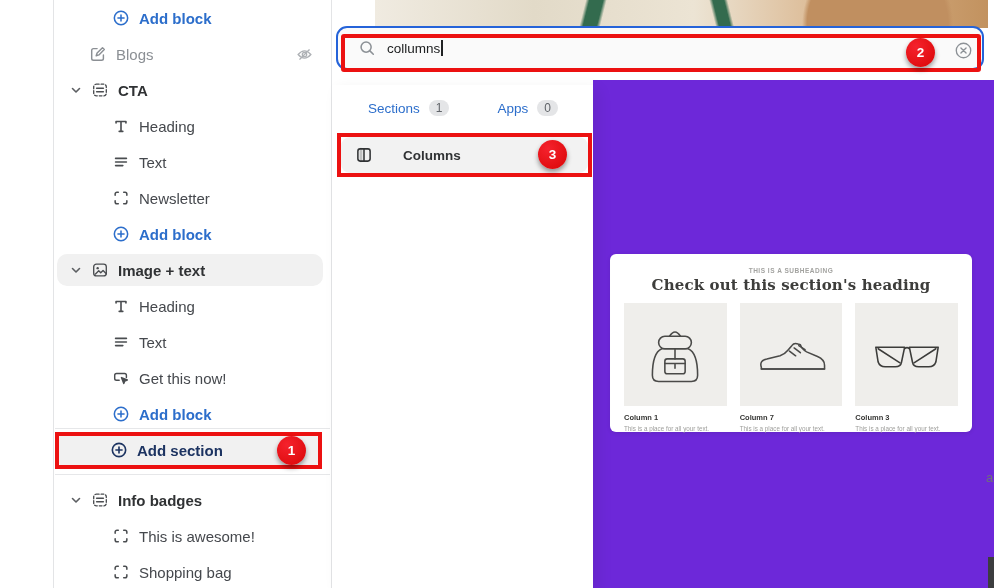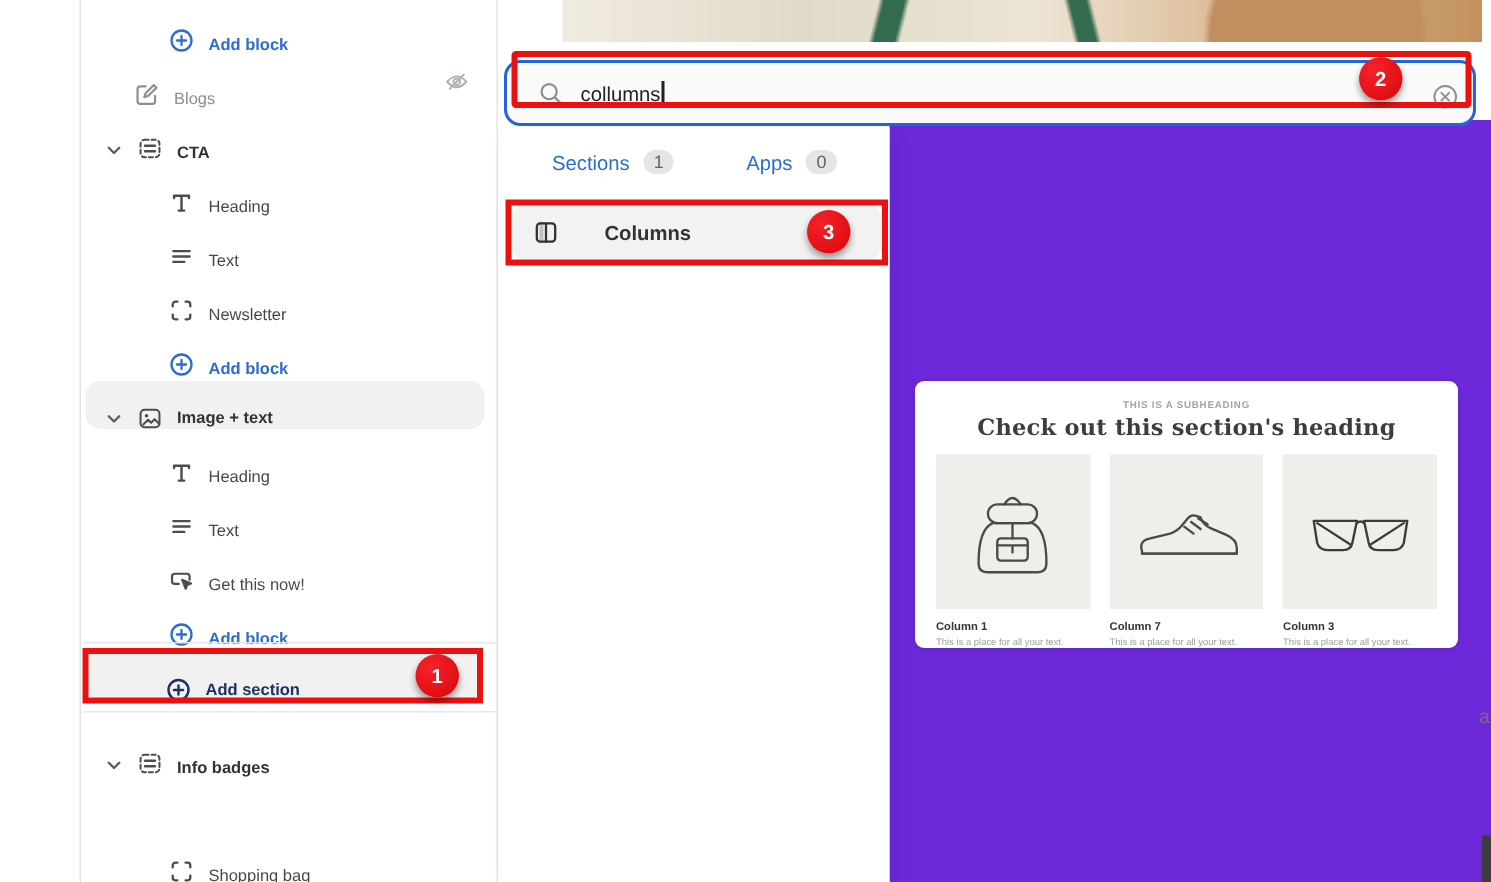--- a/index.html
+++ b/index.html
@@ -2,22 +2,22 @@
 <html style="--accent: #2c6ecb; --navy: #1c3361; --focus: #2563d9; --annotation: #ec1111;"><head>
 <meta charset="utf-8">
 <style>
   html,body{margin:0;padding:0;background:#fff;}
   #screen{position:relative;width:994px;height:588px;overflow:hidden;background:#fff;
     font-family:"Liberation Sans","DejaVu Sans",sans-serif;-webkit-font-smoothing:antialiased;}
 
   
   #sidebar{position:absolute;left:53px;top:0;width:279px;height:588px;background:#fff;
     border-left:1px solid #e3e4e6;border-right:1px solid #e3e4e6;box-sizing:border-box;}
-  .srow{position:absolute;left:0;width:100%;height:36px;display:flex;align-items:flex-end;
-    font-size:11px;color:#45484d;box-sizing:border-box;cursor:pointer;}
+  .srow{position:absolute;left:0;width:100%;height:36px;display:flex;align-items:center;
+    font-size:15px;color:#45484d;box-sizing:border-box;cursor:pointer;}
   .srow .lbl{white-space:nowrap;}
   .pl-sec{padding-left:14px;}
   .pl-blogs{padding-left:35px;}
   .pl-child{padding-left:58px;}
   .sec-title{font-weight:700;color:#303234;}
   .child-lbl{font-weight:500;color:#45484d;}
   .addlink{color:var(--accent,#2c6ecb);font-weight:600;}
   .dimmed{color:#8b8f94;}
   .hl-row{position:absolute;left:3px;right:8px;top:2px;bottom:2px;background:#f1f1f1;border-radius:10px;}
   .row-content{position:relative;display:flex;align-items:center;width:100%;}
@@ -46,21 +46,21 @@
   .pv-cols{display:flex;gap:13px;margin:9px 14px 0;}
   .pv-col{flex:1;min-width:0;}
   .pv-img{height:103px;background:#efeeeb;display:flex;align-items:center;justify-content:center;}
   .pv-img svg{width:78px;height:78px;}
   .pv-title{margin-top:7px;font-size:7.5px;font-weight:700;color:#343432;}
   .pv-desc{margin-top:3px;font-size:6.3px;color:#9d9d9a;}
   #edgeText{position:absolute;left:986px;top:470px;font-size:13px;color:#6f7276;}
   #edgeBar{position:absolute;left:988px;top:557px;width:6px;height:31px;background:#3c3d3f;}
 
   
-  #searchRing{position:absolute;left:336px;top:40px;width:648px;height:44px;box-sizing:border-box;
+  #searchRing{position:absolute;left:336px;top:26px;width:648px;height:44px;box-sizing:border-box;
     border:2px solid var(--focus,#2563d9);border-radius:11px;background:#fafafa;}
   #searchInner{position:absolute;left:6px;top:4px;right:6px;bottom:4px;display:flex;align-items:center;}
   .search-icn{width:18px;height:18px;margin-left:14px;flex:none;}
   .search-text{margin-left:11px;font-size:13.5px;color:#202223;}
   .caret{display:inline-block;width:1.5px;height:16px;background:#202223;vertical-align:-3px;margin-left:1px;}
   .clear-btn{position:absolute;left:616px;top:13px;width:19px;height:19px;cursor:pointer;}
 
   
   #panel{position:absolute;left:332px;top:85px;width:261px;height:503px;background:#fff;
     box-shadow:6px 4px 14px rgba(0,0,0,.07);}
@@ -269,20 +269,26 @@
       <svg class="chev" viewBox="0 0 16 16" fill="none" stroke="#5c5f62" stroke-width="1.6" stroke-linecap="round" stroke-linejoin="round">
           <path d="M4.5 6.5 L8 10 L11.5 6.5"></path>
         </svg>
       <svg class="icn" viewBox="0 0 20 20" fill="none" stroke="#4a4d50" stroke-width="1.5" stroke-linecap="round">
           <rect x="3" y="3.5" width="14" height="13" rx="3" stroke-dasharray="3 2.2"></rect>
           <path d="M6.3 8 h7.4 M6.3 12 h7.4" stroke-width="1.8"></path>
         </svg>
       <span class="lbl sec-title">Info badges</span>
     </div>
 
+    <div class="srow pl-child" style="top:518px">
+      <svg class="icn" viewBox="0 0 20 20" fill="none" stroke="#4a4d50" stroke-width="1.7" stroke-linecap="round" stroke-linejoin="round">
+          <path d="M3.5 7 V5.5 a2 2 0 0 1 2 -2 H7 M13 3.5 h1.5 a2 2 0 0 1 2 2 V7 M16.5 13 v1.5 a2 2 0 0 1 -2 2 H13 M7 16.5 H5.5 a2 2 0 0 1 -2 -2 V13"></path>
+        </svg>
+      <span class="lbl child-lbl">This is awesome!</span>
+    </div>
 
     <div class="srow pl-child" style="top:554px">
       <svg class="icn" viewBox="0 0 20 20" fill="none" stroke="#4a4d50" stroke-width="1.7" stroke-linecap="round" stroke-linejoin="round">
           <path d="M3.5 7 V5.5 a2 2 0 0 1 2 -2 H7 M13 3.5 h1.5 a2 2 0 0 1 2 2 V7 M16.5 13 v1.5 a2 2 0 0 1 -2 2 H13 M7 16.5 H5.5 a2 2 0 0 1 -2 -2 V13"></path>
         </svg>
       <span class="lbl child-lbl">Shopping bag</span>
     </div>
   </div>
 
   <div id="panel">

